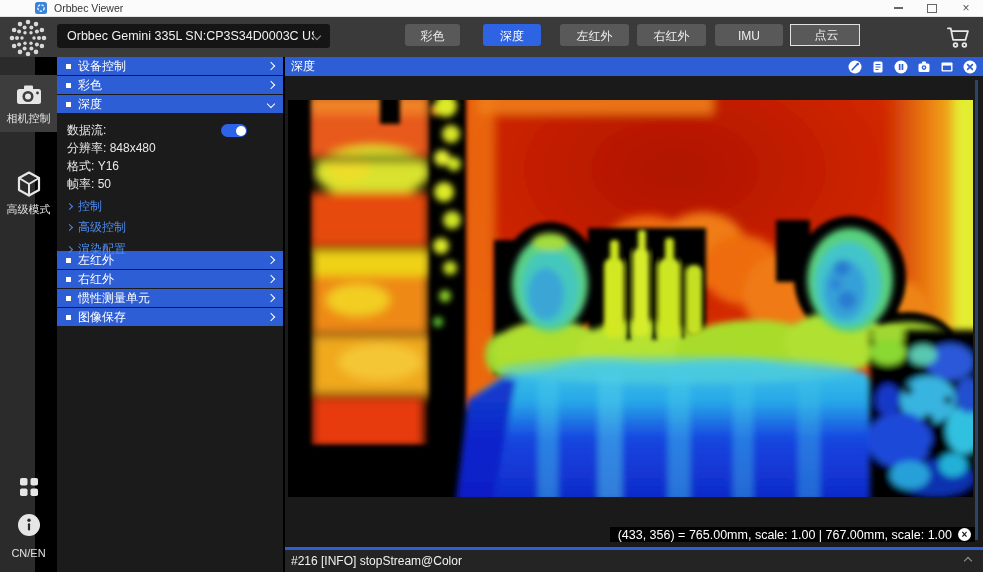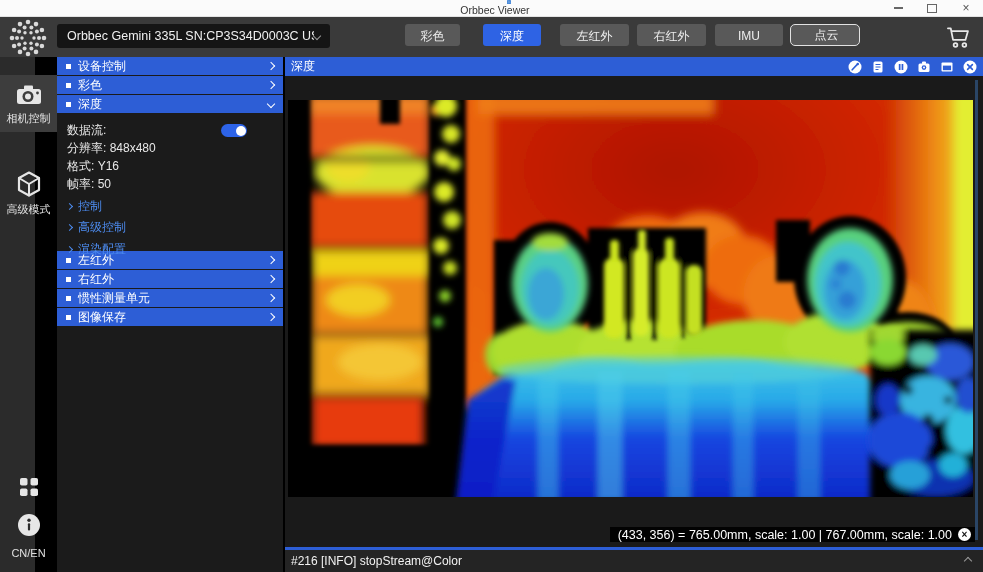--- a/index.html
+++ b/index.html
@@ -1,20 +1,20 @@
 <!DOCTYPE html>
 <html><head>
 <meta charset="utf-8">
 <style>
   html,body{margin:0;padding:0;background:#000;}
   body{width:983px;height:572px;position:relative;overflow:hidden;
        font-family:"Liberation Sans",sans-serif;-webkit-font-smoothing:antialiased;}
   
   .titlebar{position:absolute;left:0;top:0;width:983px;height:16px;background:#fbfbfb;
-            border-bottom:1px solid #e3e3e3;display:flex;align-items:center;flex-direction:column;}
+            border-bottom:1px solid #e3e3e3;display:flex;align-items:center;}
   .titlebar .appicon{margin-left:35px;width:12px;height:12px;}
   .titlebar .title{margin-left:7px;font-size:10.5px;color:#333;}
   .wctrls{position:absolute;right:0;top:0;height:16px;display:flex;align-items:center;}
   .wbtn{width:34px;height:16px;display:flex;align-items:center;justify-content:center;}
   .glyph-min{width:9px;height:1.5px;background:#666;}
   .glyph-max{width:8px;height:7px;border:1.2px solid #666;}
   .glyph-close{font-size:12px;color:#555;line-height:10px;}
   
   .topbar{position:absolute;left:0;top:17px;width:983px;height:40px;background:#3a3a3a;}
   .logo{position:absolute;left:7px;top:0px;}
@@ -26,21 +26,21 @@
         border-bottom:1.6px solid #fff;}
   .chev.right{transform:rotate(-45deg);}
   .chev.down{transform:rotate(45deg);}
   .chev.up{transform:rotate(-135deg);}
   .chev.gray{border-color:#9a9a9a;}
   .chev.blue{border-color:#4d8cf0;width:4px;height:4px;}
   .tbtn{position:absolute;top:7px;height:22px;background:#595959;color:#eee;border:none;
         border-radius:3px;font-size:12px;font-family:inherit;text-align:center;line-height:22px;
         box-sizing:border-box;}
   .tbtn.active{background:#2e63e4;color:#fff;}
-  .tbtn.outlined{border:1.4px solid #e2e2e2;border-radius:5px;line-height:19px;padding-left:9px;}
+  .tbtn.outlined{border:1.4px solid #e2e2e2;border-radius:0;line-height:19px;padding-left:9px;}
   .cart{position:absolute;right:10px;top:6px;}
   
   .sidebar{position:absolute;left:0;top:57px;width:35px;height:515px;background:#2b2b2b;}
   .side-item{position:absolute;left:0;width:57px;text-align:center;color:#e3e3e3;font-size:11px;}
   .side-item.sel{background:#3d3d3d;}
   .side-item .lbl{display:block;margin-top:2px;}
   .side-bottom{position:absolute;left:0;width:57px;text-align:center;}
   
   .panel{position:absolute;left:57px;top:57px;width:226px;height:515px;background:#1b1b1b;}
   .psec{height:18px;background:#2d5ed6;margin-bottom:1px;display:flex;align-items:center;

